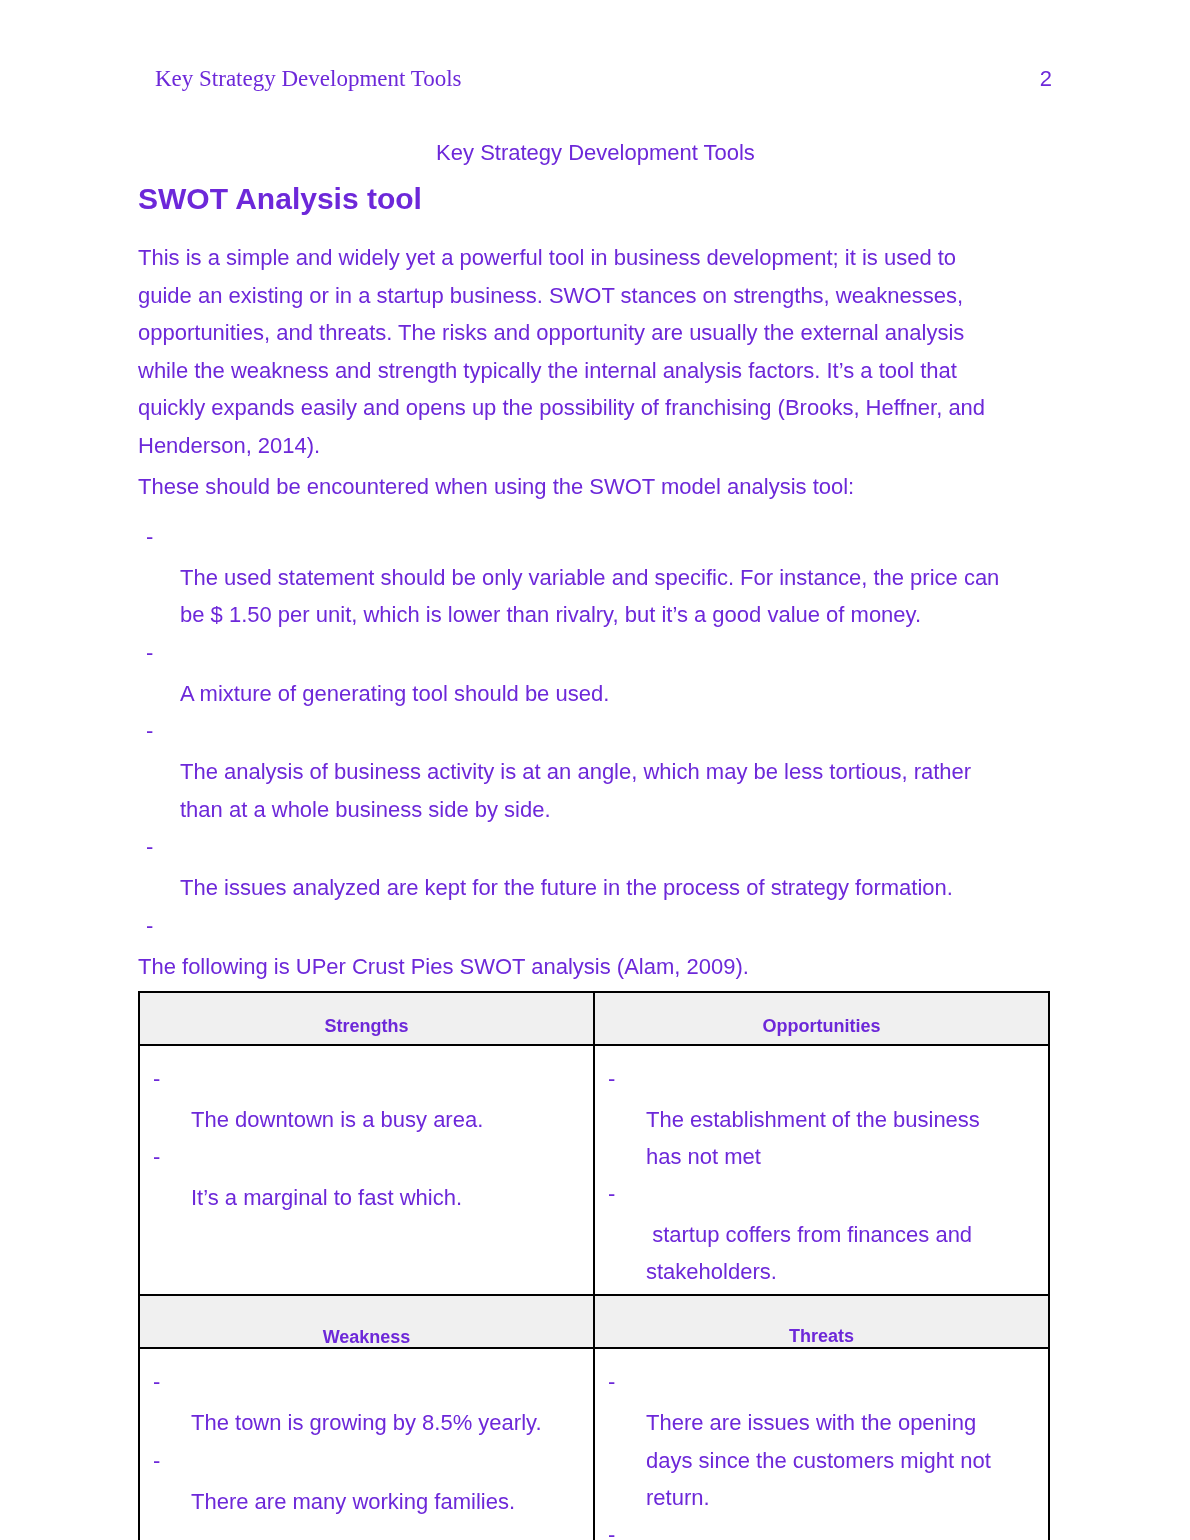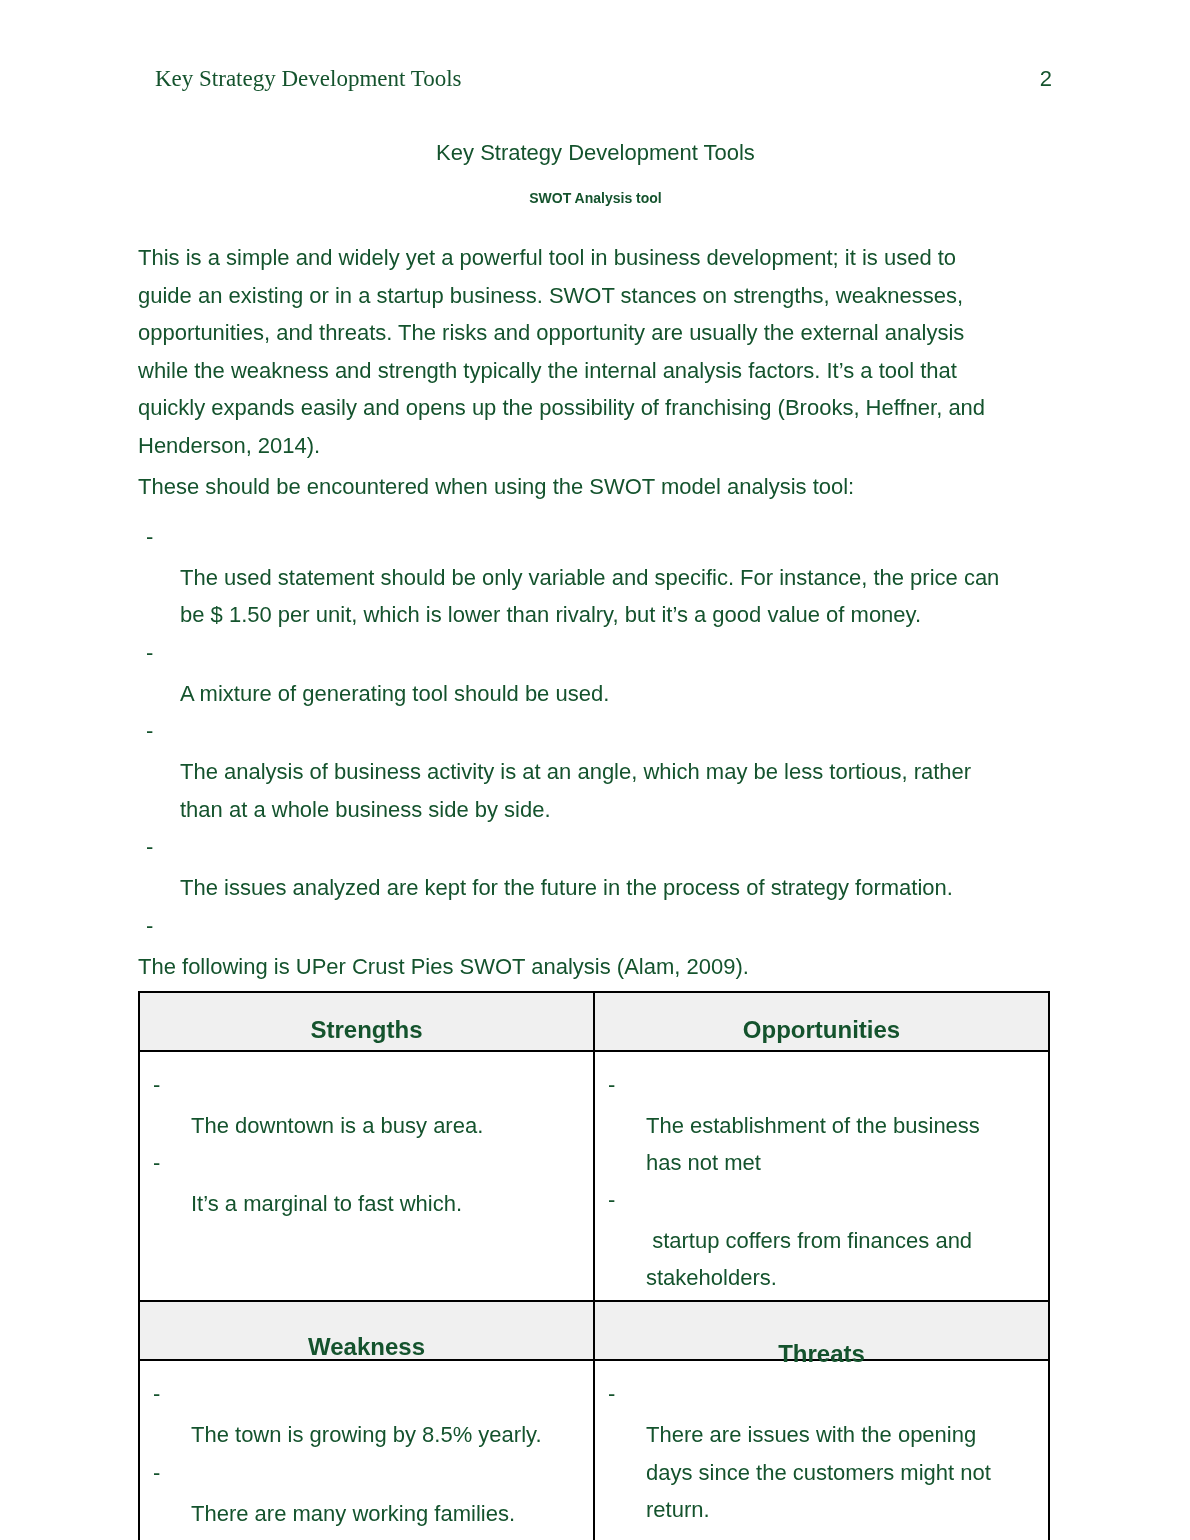--- a/index.html
+++ b/index.html
@@ -1,21 +1,21 @@
 <!DOCTYPE html>
 <html><head>
 <meta charset="utf-8">
 <style>
   html, body { margin: 0; padding: 0; background: #ffffff; }
   .page {
     position: relative;
     width: 1190px;
     height: 1540px;
     background: #ffffff;
-    color: #14532d;
+    color: #6d28d9;
     font-family: "Liberation Sans", sans-serif;
     box-sizing: border-box;
     padding-top: 64px;
     overflow: hidden;
   }
   .running-head {
     display: flex;
     justify-content: space-between;
     align-items: baseline;
     padding: 0 138px 0 155px;
@@ -35,23 +35,22 @@
   }
   .doc-title {
     margin: 40px 0 0 0;
     font-size: 22px;
     font-weight: normal;
     text-align: center;
     line-height: 37.5px;
   }
   .doc-subtitle {
     margin: 8px 0 0 0;
-    font-size: 14px;
+    font-size: 30px;
     font-weight: bold;
-    text-align: center;
     line-height: 37.5px;
   }
   .para { margin: 22px 0 0 0; white-space: pre-wrap; }
   .para.tight { margin-top: 4px; }
   .dash-list { list-style: none; margin: 12px 0 0 0; padding: 0; }
   .dash-item { display: flex; }
   .dash-item .marker { flex: none; width: 34px; padding-left: 8px; }
   .item-text { white-space: pre-wrap; margin-top: 41px; }
   .example {
     margin: 12px 0 0 0;
@@ -64,29 +63,29 @@
     width: 910px;
     margin-top: 5px;
   }
   .swot th, .swot td {
     border: 2px solid #000000;
     width: 455px;
     box-sizing: border-box;
   }
   .swot th {
     background: #f0f0f0;
-    height: 59px;
-    font-size: 24px;
+    height: 53px;
+    font-size: 18px;
     font-weight: bold;
     text-align: center;
     vertical-align: middle;
     padding: 0;
   }
   .hdr-span { position: relative; top: 9px; display: inline-block; }
-  .hdr-span.low { top: 23px; text-align: center; }
+  .hdr-span.low { top: 15px; text-align: center; }
   .hdr-span.mid { top: 16px; }
   .swot td {
     height: 158px;
     vertical-align: top;
     padding: 14px 8px 4px 13px;
     line-height: 37.2px;
   }
   .cell-item { display: flex; }
   .cell-item .marker { flex: none; width: 38px; }
 </style>

